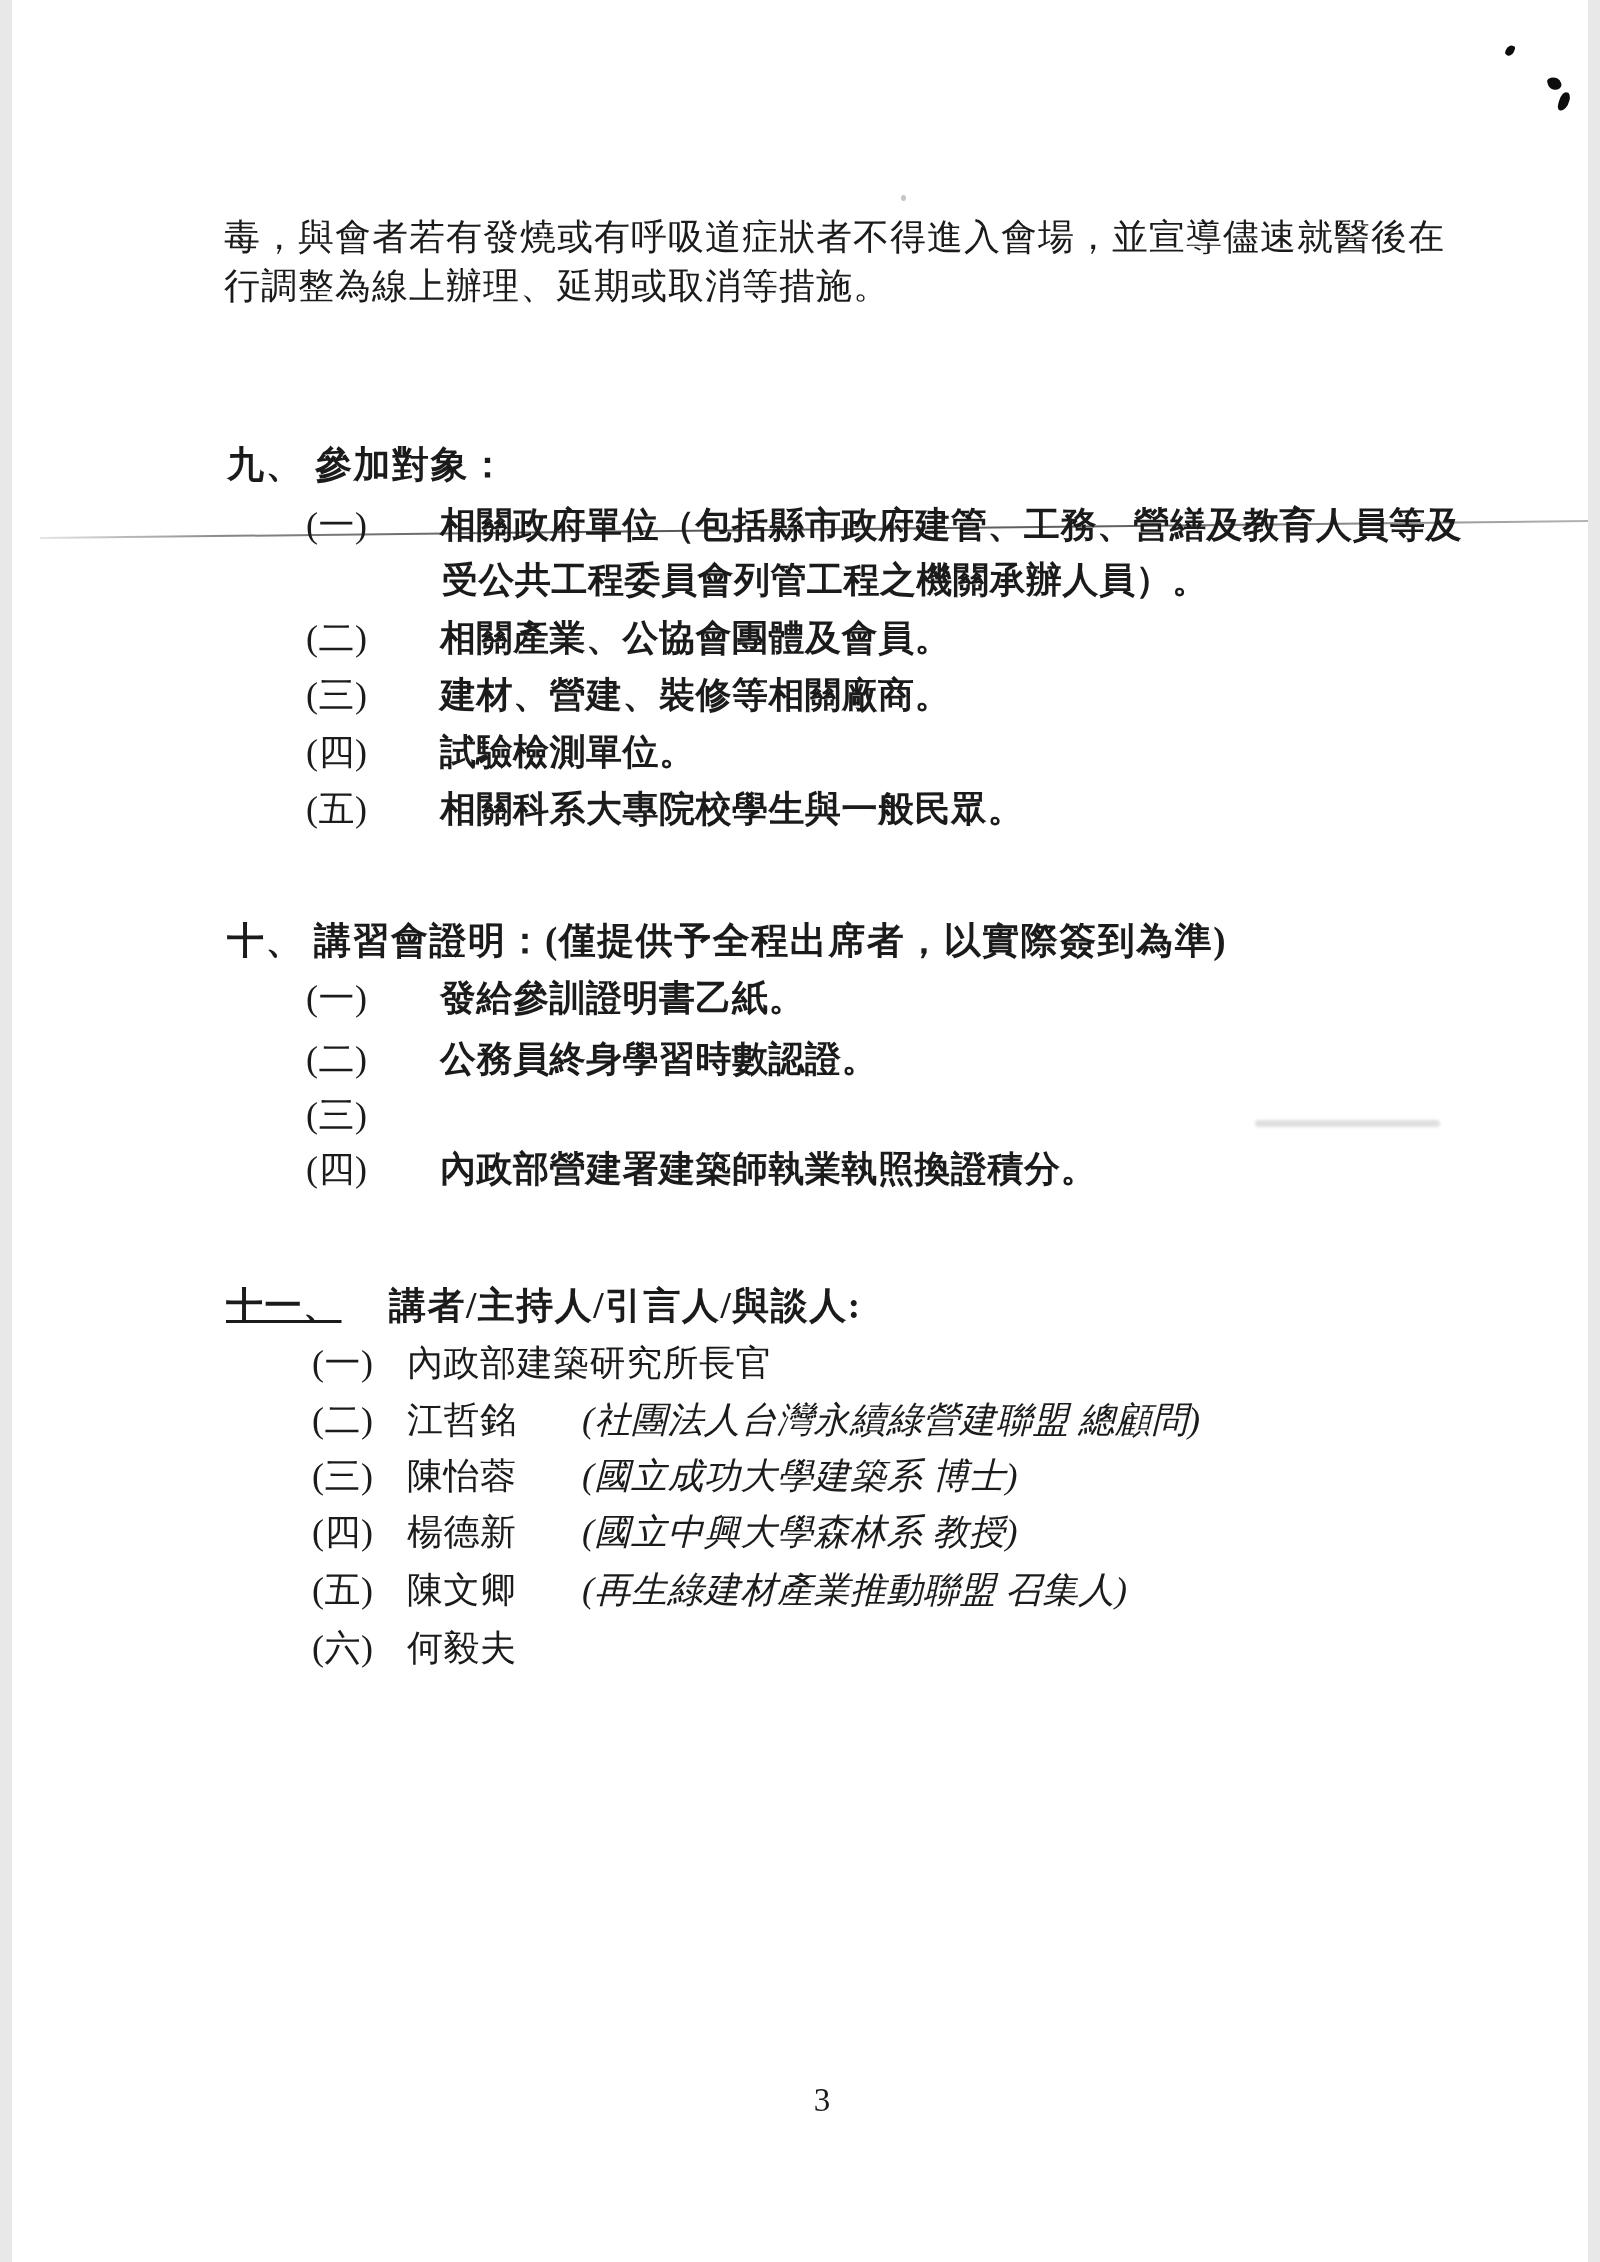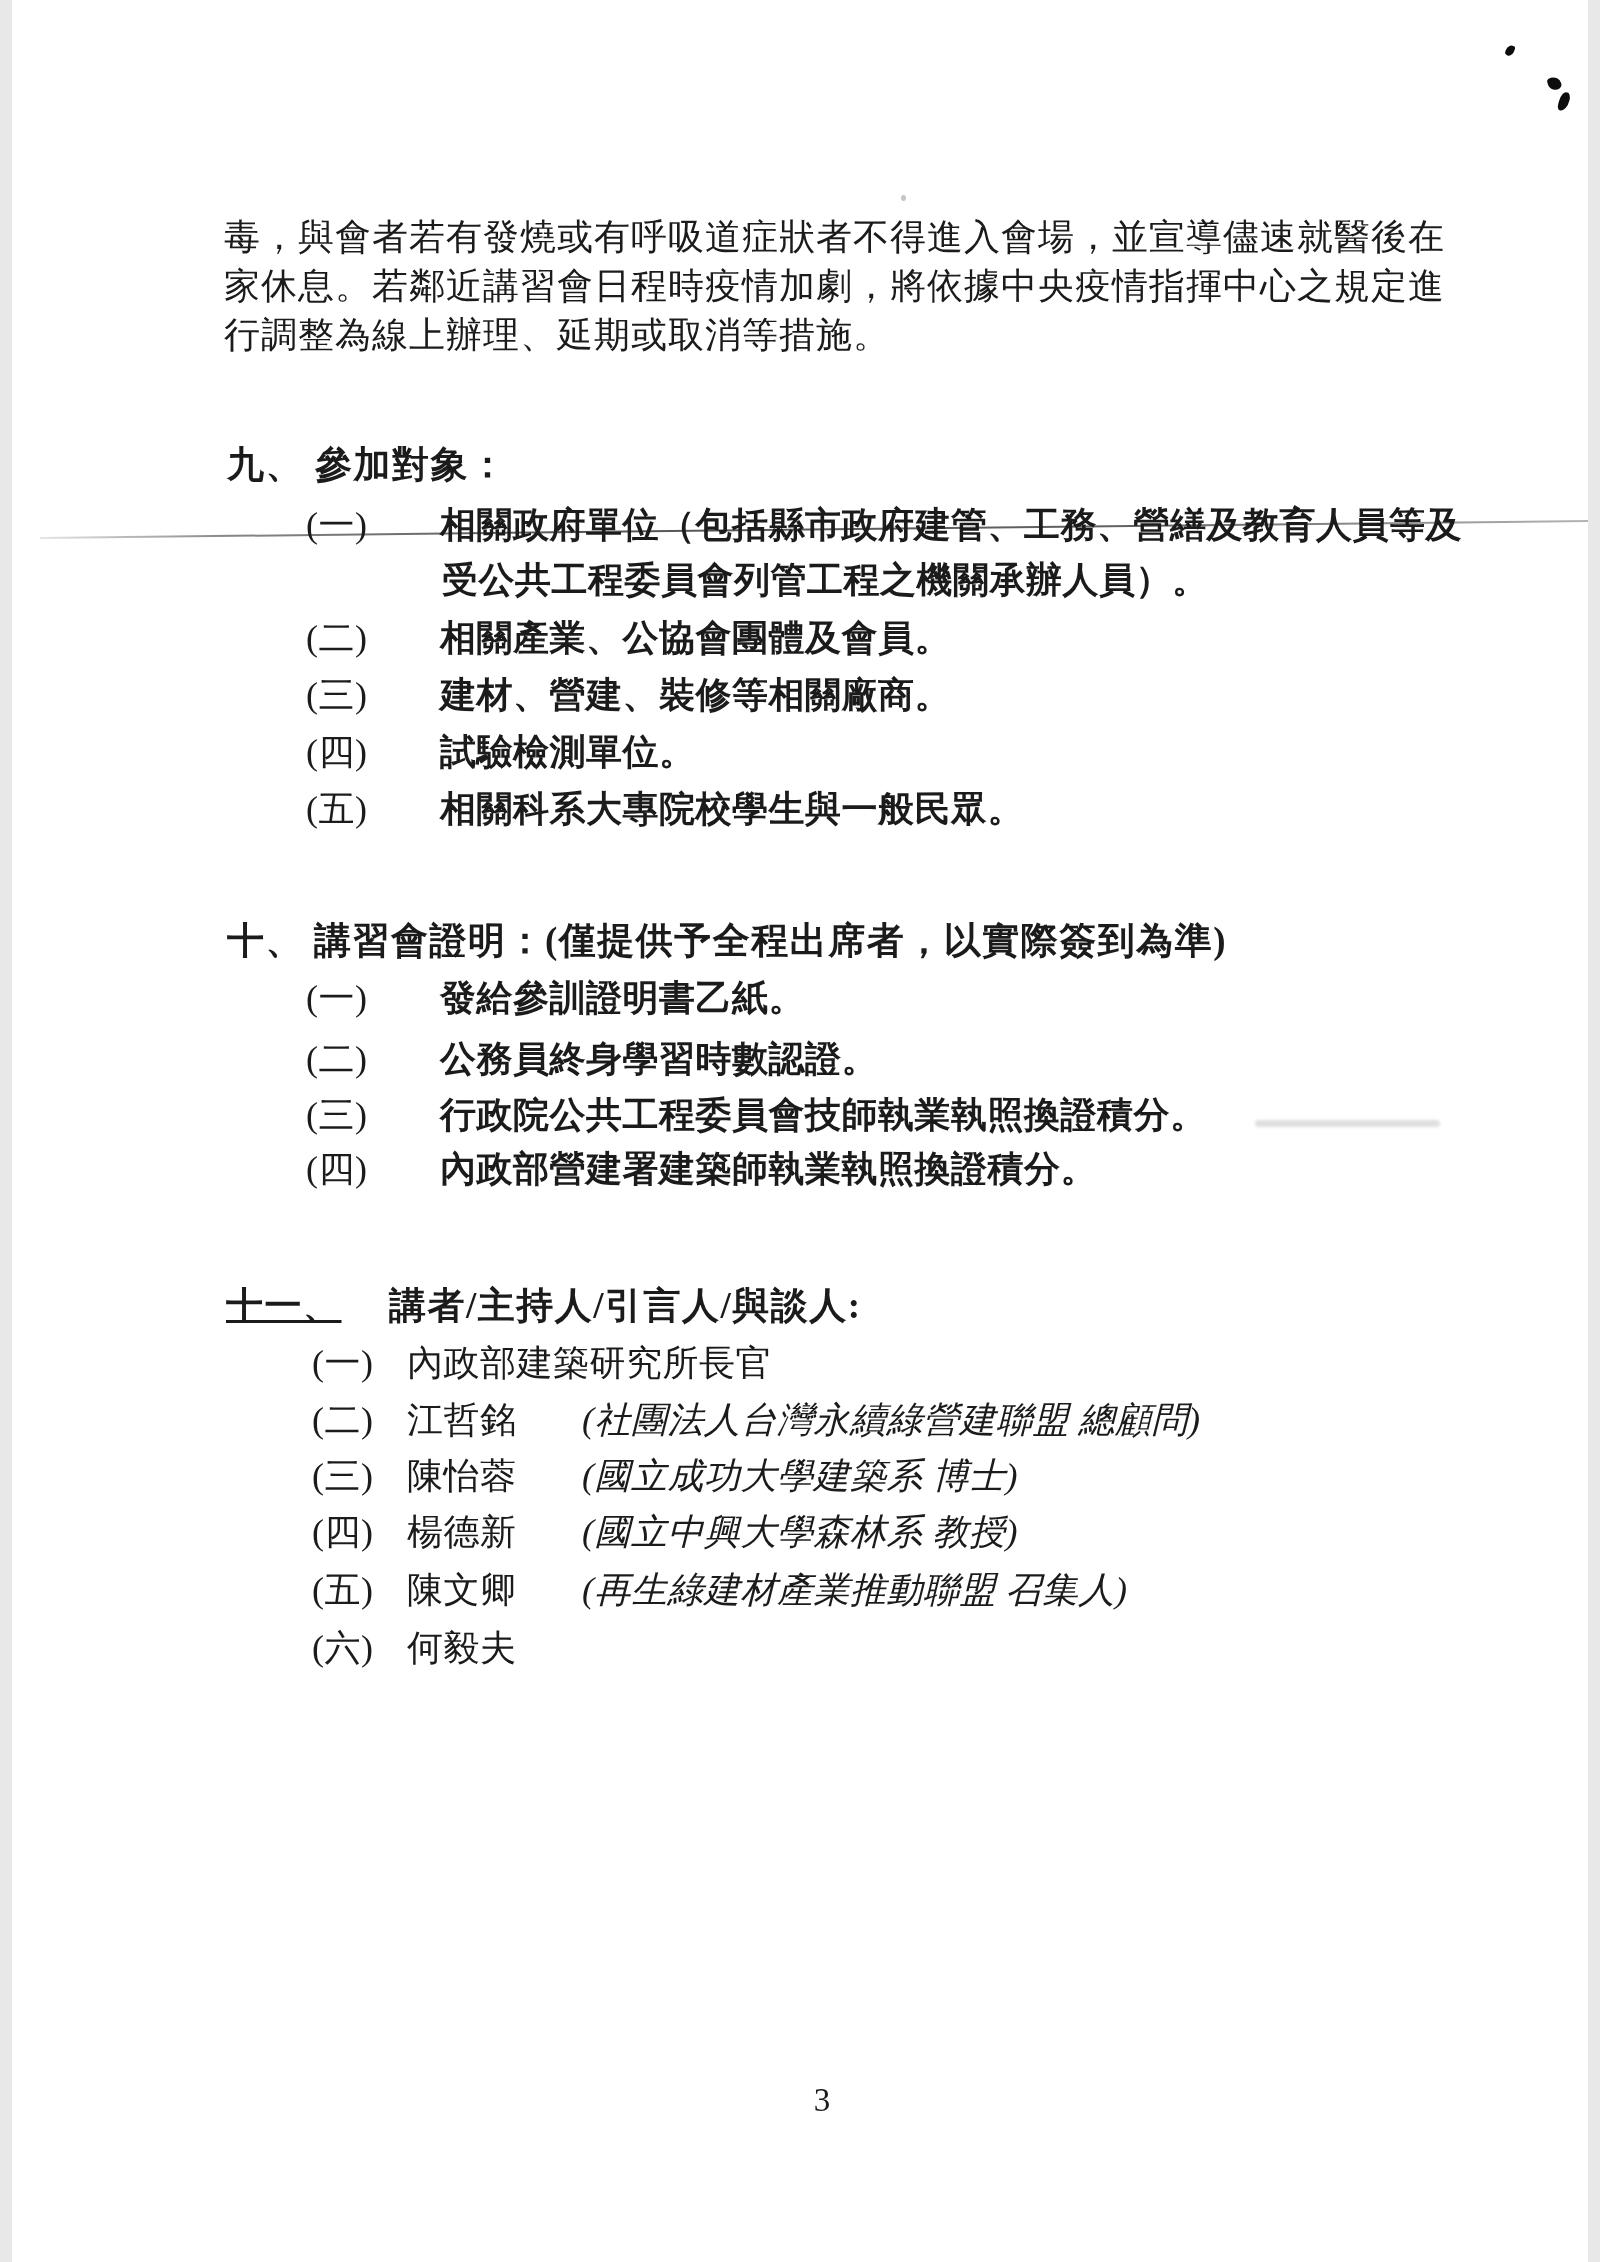--- a/index.html
+++ b/index.html
@@ -81,21 +81,20 @@
 
   <div class="ink ink1"></div>
   <div class="ink ink2"></div>
   <div class="ink ink3"></div>
   <div class="speck"></div>
   <div class="scanline"></div>
   <div class="smudge"></div>
 
   <div class="para">
     <div class="pline">毒，與會者若有發燒或有呼吸道症狀者不得進入會場，並宣導儘速就醫後在</div>
-    <div class="pline">家休息。若鄰近講習會日程時疫情加劇，將依據中央疫情指揮中心之規定進</div>
     <div class="pline">行調整為線上辦理、延期或取消等措施。</div>
   </div>
 
   <div class="sec-num" style="left:215px; top:440px;">九、</div>
   <div class="sec-title" style="left:303px; top:440px;">參加對象：</div>
 
   <div class="row" style="top:497px;">
     <span class="marker">(一)</span>
     <span class="txt">相關政府單位（包括縣市政府建管、工務、營繕及教育人員等及</span>
   </div>
@@ -125,21 +124,20 @@
   <div class="row" style="top:970px;">
     <span class="marker">(一)</span>
     <span class="txt">發給參訓證明書乙紙。</span>
   </div>
   <div class="row" style="top:1031px;">
     <span class="marker">(二)</span>
     <span class="txt">公務員終身學習時數認證。</span>
   </div>
   <div class="row" style="top:1087px;">
     <span class="marker">(三)</span>
-    <span class="txt">行政院公共工程委員會技師執業執照換證積分。</span>
   </div>
   <div class="row" style="top:1141px;">
     <span class="marker">(四)</span>
     <span class="txt">內政部營建署建築師執業執照換證積分。</span>
   </div>
 
   <div class="sec-num" style="left:214px; top:1281px;text-decoration:underline;">十一、</div>
   <div class="sec-title" style="left:338px; top:1281px;margin-left:39px;">講者/主持人/引言人/與談人:</div>
 
   <div class="row s11" style="top:1335px;">

